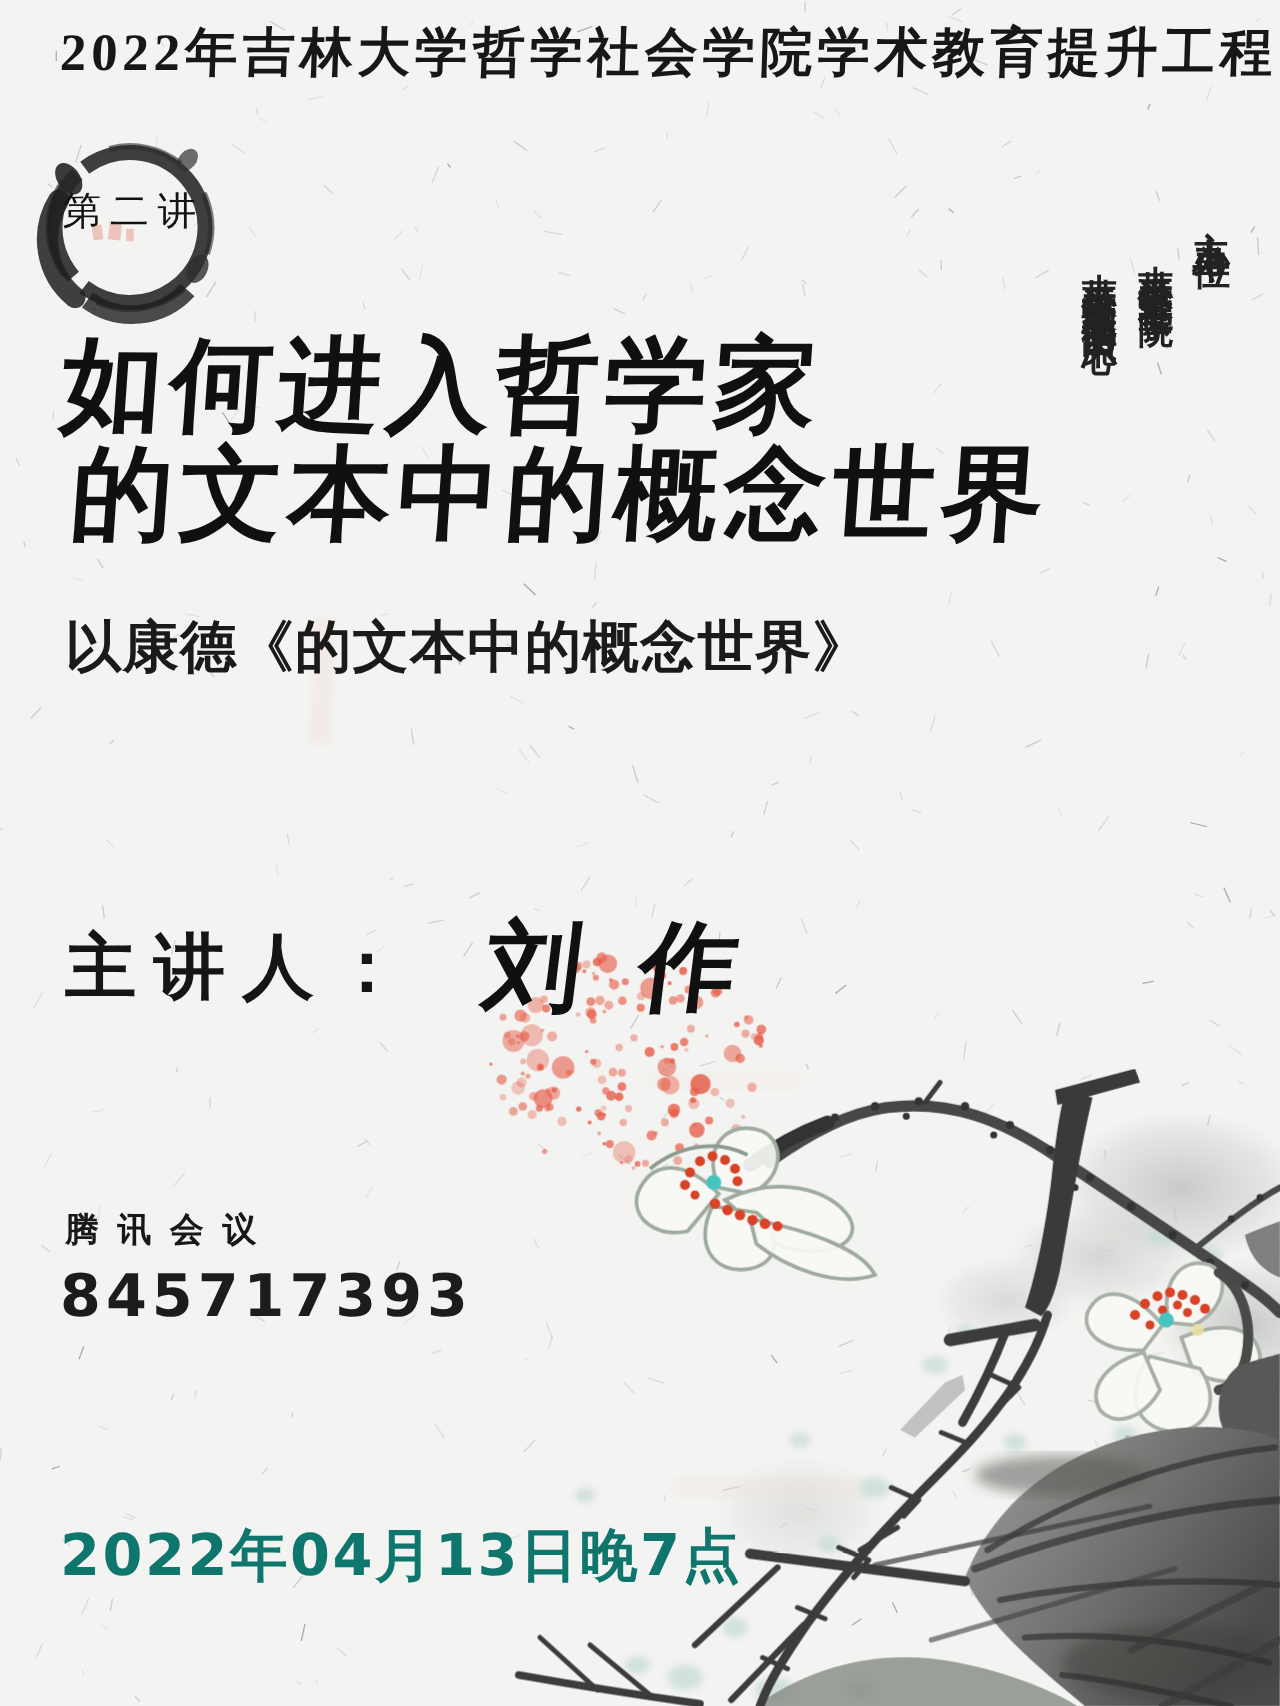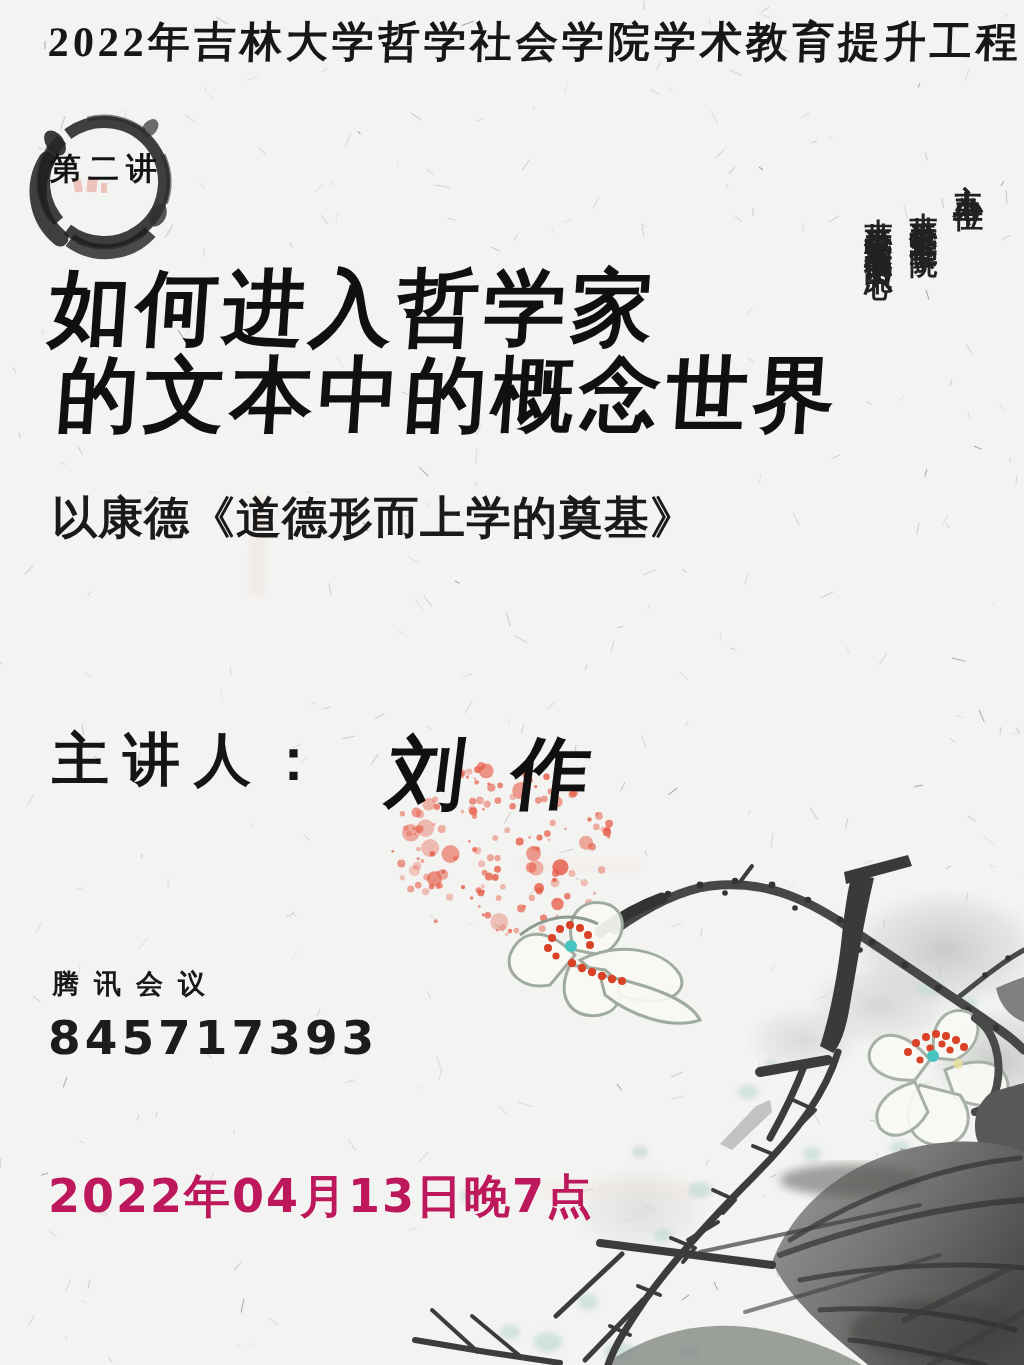--- a/index.html
+++ b/index.html
@@ -11,21 +11,21 @@
   }
   #art{position:absolute;inset:0;width:1024px;height:1365px;pointer-events:none;}
   .txt{position:absolute; white-space:nowrap;}
 
   .series{
     left:48px; top:14px; width:950px;
     font-size:42px; font-weight:700; letter-spacing:4px;
     color:#171717; transform:skewX(-2deg);
   }
   .badge-label{
-    left:50px; top:148px; font-size:31px; font-weight:700;
+    left:50px; top:148px; font-size:31px; font-weight:400;
     letter-spacing:7px; color:#131313;text-align:right;
   }
   .main-title{
     left:46px; top:266px; font-size:82px; font-weight:700;
     line-height:1.06; letter-spacing:5px; color:#101010;
     transform:skewX(-4deg);
   }
   .main-title .t2{margin-left:14px;}
   .subtitle{
     left:52px; top:486px;
@@ -34,35 +34,35 @@
     color:#1a1a1a;
   }
   .v-col{
     position:absolute; writing-mode:vertical-rl; text-orientation:upright;
     font-weight:700; color:#222;
   }
   .org-head{right:36px; top:160px; font-size:30px; letter-spacing:6px;}
   .org-0{right:82px; top:190px; font-size:28px; letter-spacing:4px;}
   .org-1{right:127px; top:196px; font-size:28px; letter-spacing:4px;}
 
-  .speaker{left:52px; top:722px; display:flex; align-items:flex-start;}
+  .speaker{left:52px; top:722px; display:flex; align-items:center;}
   .speaker-label{font-size:57px; font-weight:700; letter-spacing:14px; color:#151515;}
   .speaker-name{
     font-size:78px; font-weight:700; letter-spacing:46px; margin-left:52px;
     color:#101010; transform:skewX(-7deg);
   }
   .meet-label{left:52px; top:966px; font-size:27px; font-weight:700; letter-spacing:15px; color:#181818;}
   .meet-id{
     left:48px; top:1010px; font-family:"DejaVu Sans","Liberation Sans",sans-serif;
     font-size:47px; font-weight:600; letter-spacing:4px; color:#1c1c1c;
   }
   .time-label{left:52px; top:1106px; font-size:37px; font-weight:700; letter-spacing:13px; color:#181818;}
   .time-value{
-    left:48px; top:1166px; font-family:"DejaVu Sans","Liberation Sans",sans-serif;
-    font-size:46px; font-weight:700; letter-spacing:2px; color:#be185d;
+    left:48px; top:1214px; font-family:"DejaVu Sans","Liberation Sans",sans-serif;
+    font-size:46px; font-weight:700; letter-spacing:2px; color:#0f766e;
   }
 </style>
 </head>
 <body>
 
 <div class="poster">
 
   <svg id="art" viewBox="0 0 1024 1365" xmlns="http://www.w3.org/2000/svg">
     <defs>
       <radialGradient id="washg">
@@ -1321,21 +1321,21 @@
   <div class="txt series">2022年吉林大学哲学社会学院学术教育提升工程</div>
 
   <div class="txt badge-label">第二讲</div>
 
   <div class="txt main-title">
     <div class="t1">如何进入哲学家</div>
     <div class="t2">的文本中的概念世界</div>
   </div>
 
   <div class="txt subtitle">
-    <div>以康德《道德形而上学的奠基》</div>
+    <div>以康德《的文本中的概念世界》</div>
   </div>
 
   <div class="v-col org-head">主办单位</div>
   <div class="v-col org-0">吉林大学哲学社会学院</div>
   <div class="v-col org-1">吉林大学哲学基础理论研究中心</div>
 
   <div class="txt speaker">
     <span class="speaker-label">主讲人：</span>
     <span class="speaker-name">刘作</span>
   </div>

